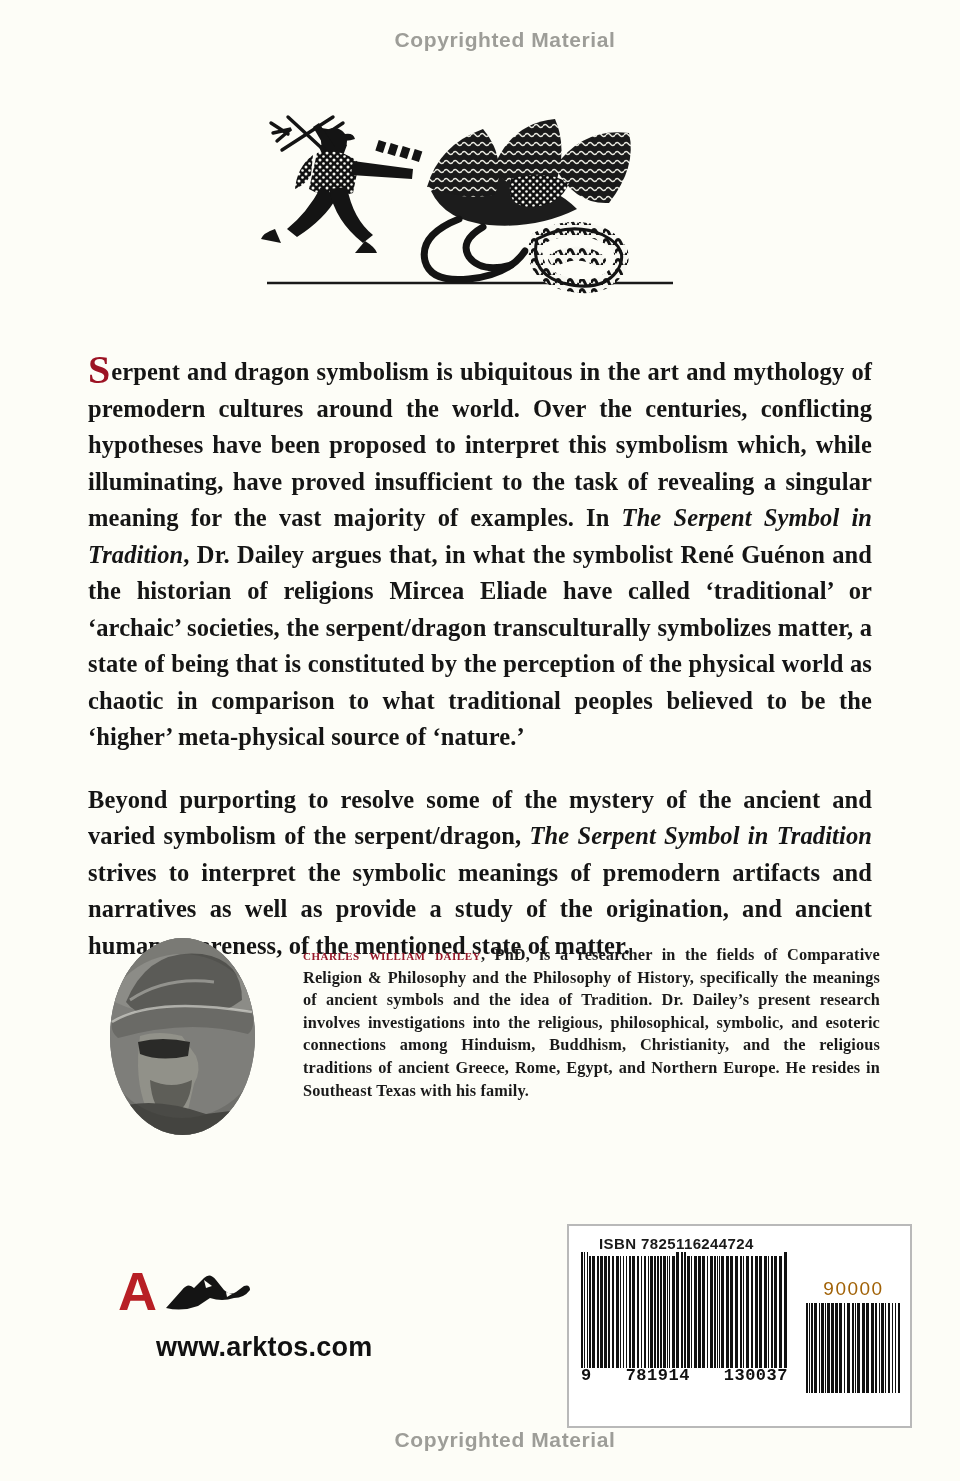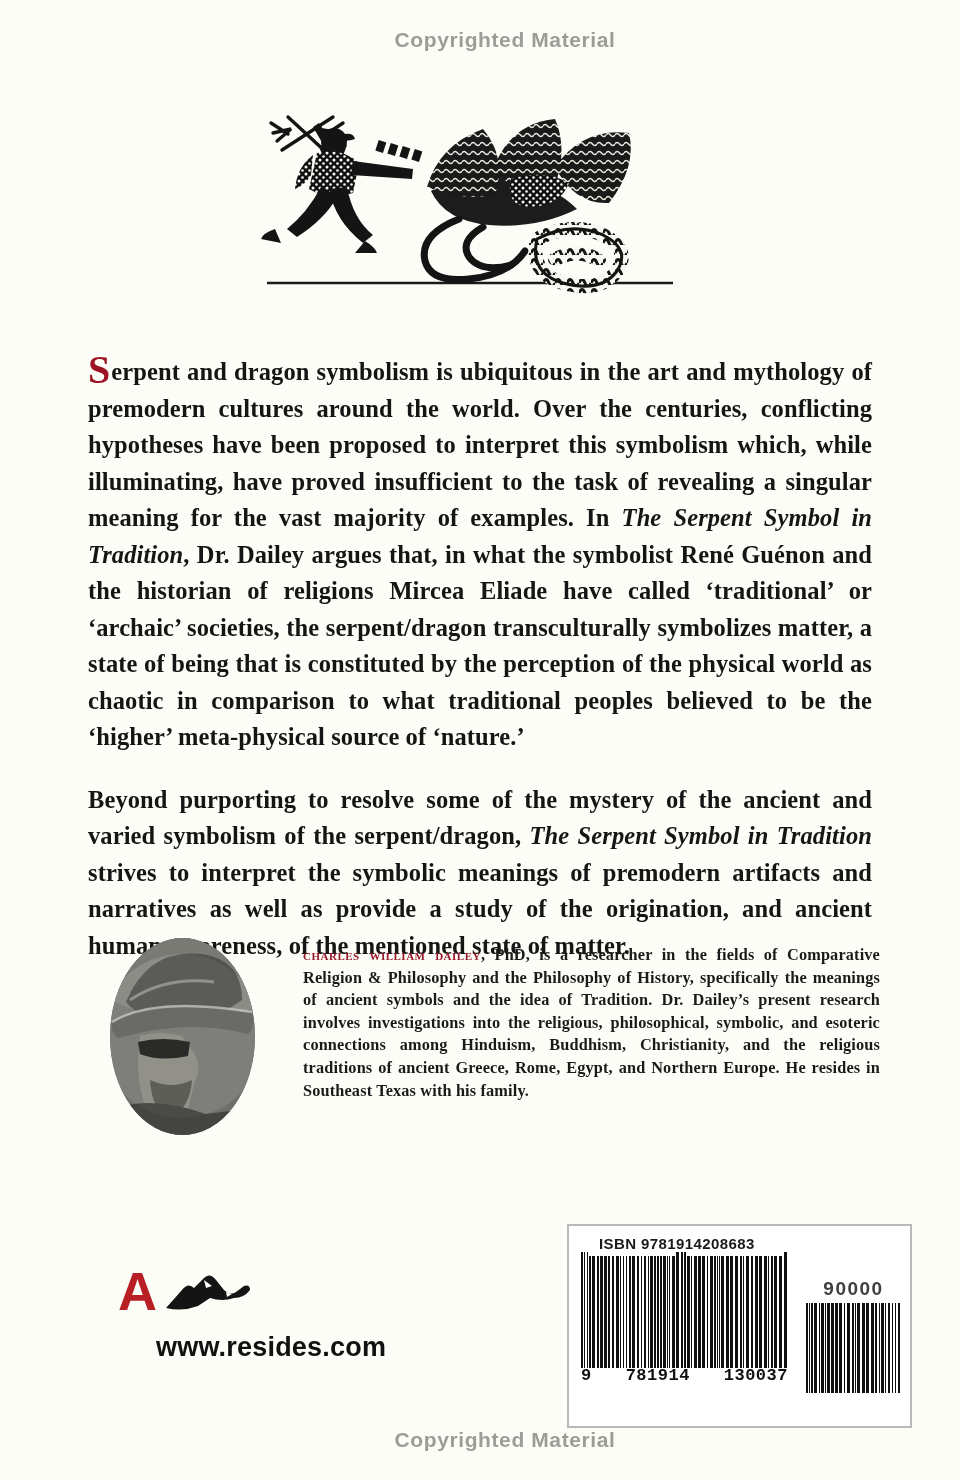--- a/index.html
+++ b/index.html
@@ -186,22 +186,22 @@
     font-weight: 700;
     color: #111111;
     display: flex;
     justify-content: space-between;
     margin-top: -2px;
     letter-spacing: 0.5px;
   }
   #addon-digits {
     font-family: "Liberation Sans", sans-serif;
     font-size: 19px;
-    font-weight: 700;
-    color: #404040;
+    font-weight: 400;
+    color: #a16207;
     text-align: center;
     letter-spacing: 1.5px;
     margin-bottom: 3px;
   }
 </style>
 </head>
 <body>
 
 <div id="cover">
 
@@ -326,25 +326,25 @@
       <span id="logo-a">A</span>
       <span id="logo-mountain">
         <svg width="88" height="40" viewBox="0 0 88 40" xmlns="http://www.w3.org/2000/svg" aria-hidden="true">
           <path d="M2 36 L18 18 Q24 10 30 16 L40 6 Q46 0 52 8 L60 18 Q66 24 72 20 L80 14 Q86 12 86 18 Q80 26 70 26 Q58 30 46 26 L34 34 Q18 40 2 36 Z" fill="#141414"></path>
           <path d="M40 8 L48 14 L42 16 Z" fill="#fdfdf7"></path>
           <path d="M62 20 L68 22 L63 25 Z" fill="#fdfdf7"></path>
           <path d="M50 28 q4 4 1 9 q-5 -3 -1 -9 Z" fill="#fdfdf7"></path>
         </svg>
       </span>
     </div>
-    <div id="publisher-url">www.resides.com</div>
+    <div id="publisher-url">www.arktos.com</div>
   </div>
 
   <div id="barcode-box">
-    <div id="isbn-text">ISBN 9781914208683</div>
+    <div id="isbn-text">ISBN 7825116244724</div>
     <div id="barcodes">
       <div id="ean-main">
         <div class="bars" id="bars-main">
             <span class="bar guard" style="width: 2px;"></span>
             <span style="width: 1px; flex: 0 0 auto;"></span>
             <span class="bar guard" style="width: 1px;"></span>
             <span style="width: 2px; flex: 0 0 auto;"></span>
             <span class="bar guard" style="width: 1px;"></span>
             <span style="width: 1px; flex: 0 0 auto;"></span>
             <span class="bar" style="width: 2px;"></span>

